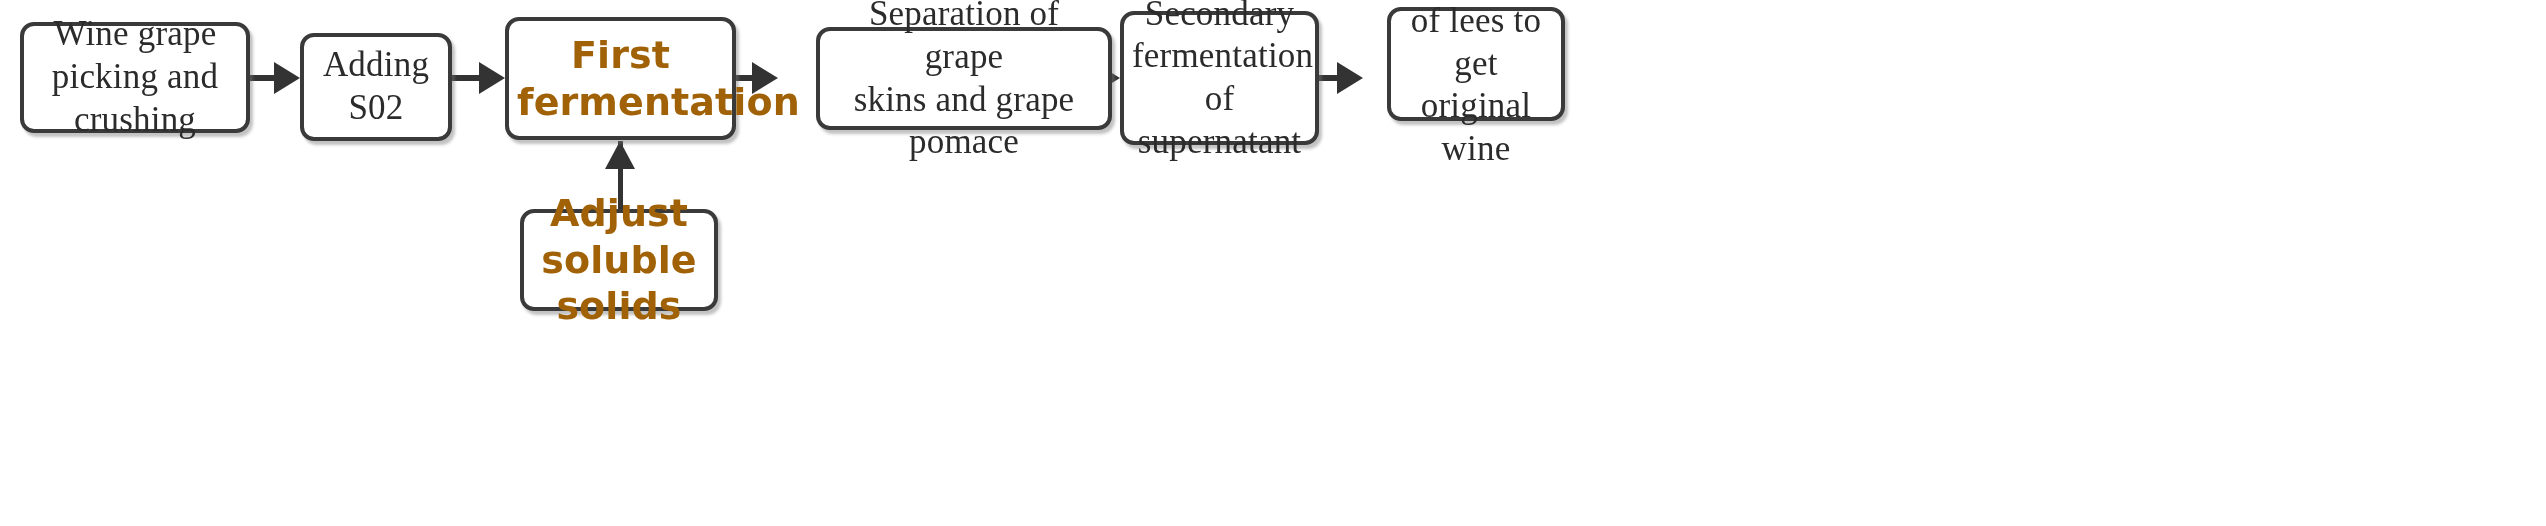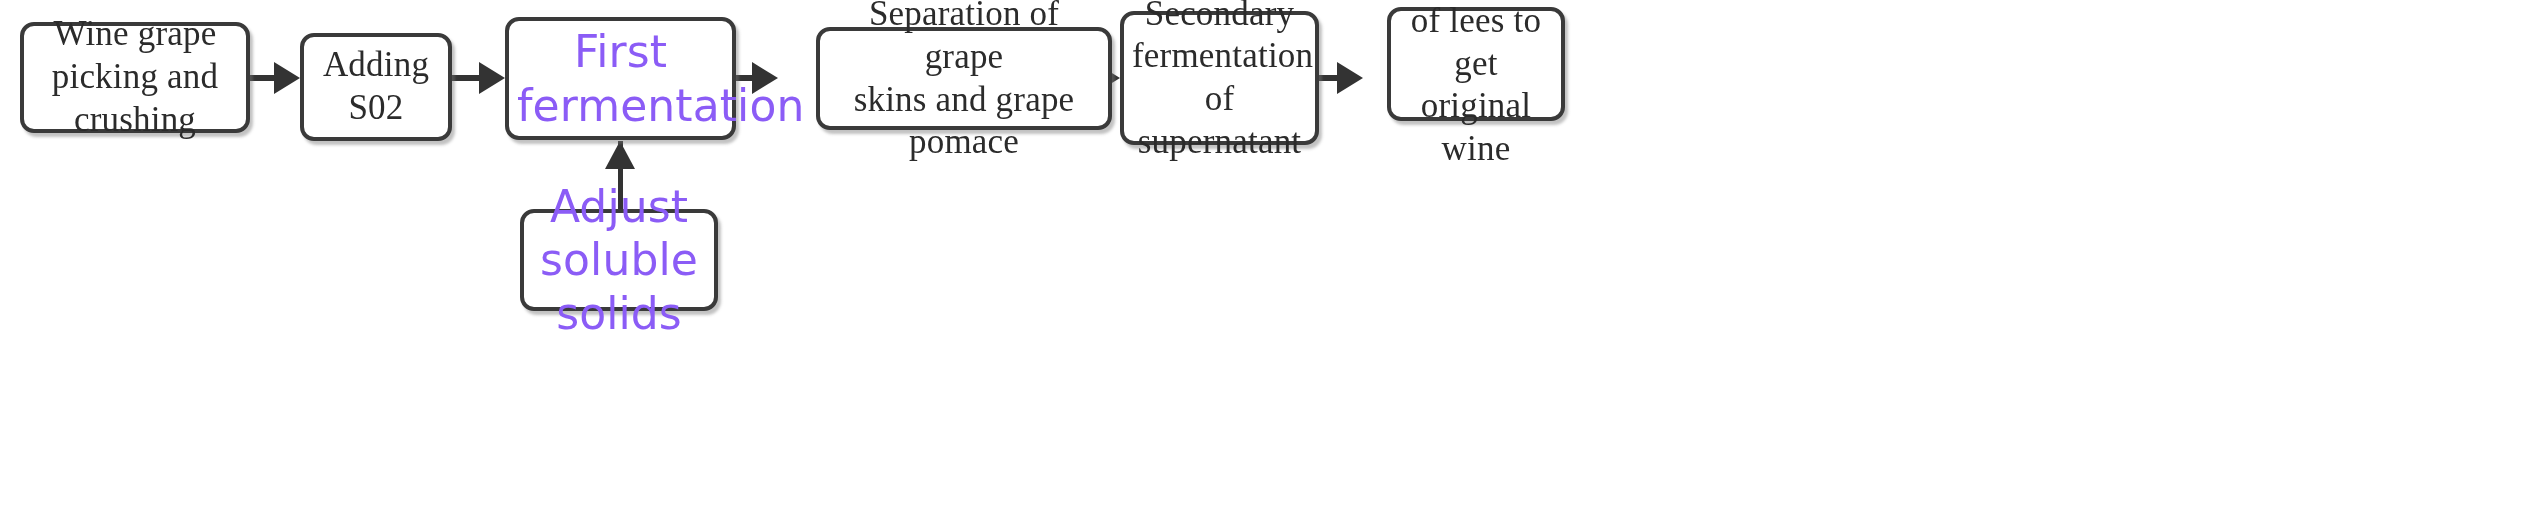--- a/index.html
+++ b/index.html
@@ -39,24 +39,24 @@
   }
   
   .node.serif .label {
     font-family: "Liberation Serif", serif;
     font-size: 35px;
     letter-spacing: 0.2px;
   }
   
   .node.sans .label {
     font-family: "DejaVu Sans", sans-serif;
-    font-size: 44px;
-    font-weight: 400;
+    font-size: 38px;
+    font-weight: 700;
     letter-spacing: 0.1px;
-    color: #8b5cf6;
+    color: #a16207;
   }
   
   .connector-h {
     position: absolute;
     height: 0;
   }
   .connector-h .shaft {
     position: absolute;
     left: 0;
     top: -3px;

